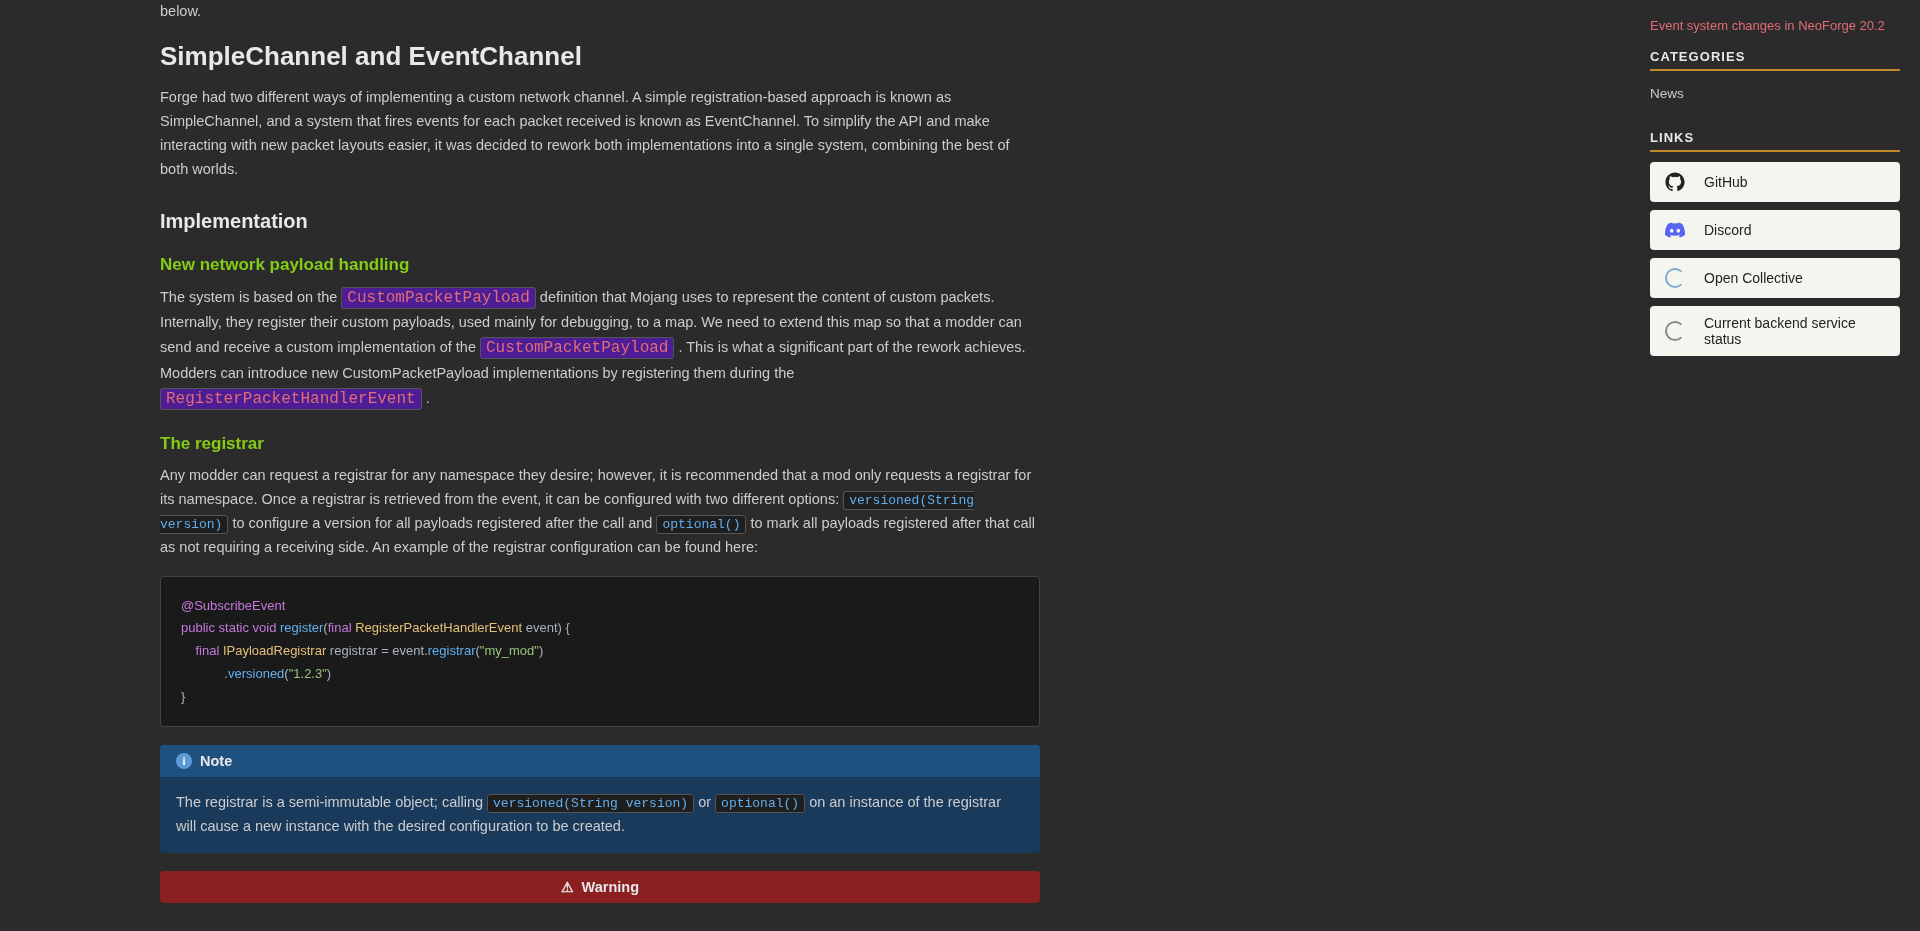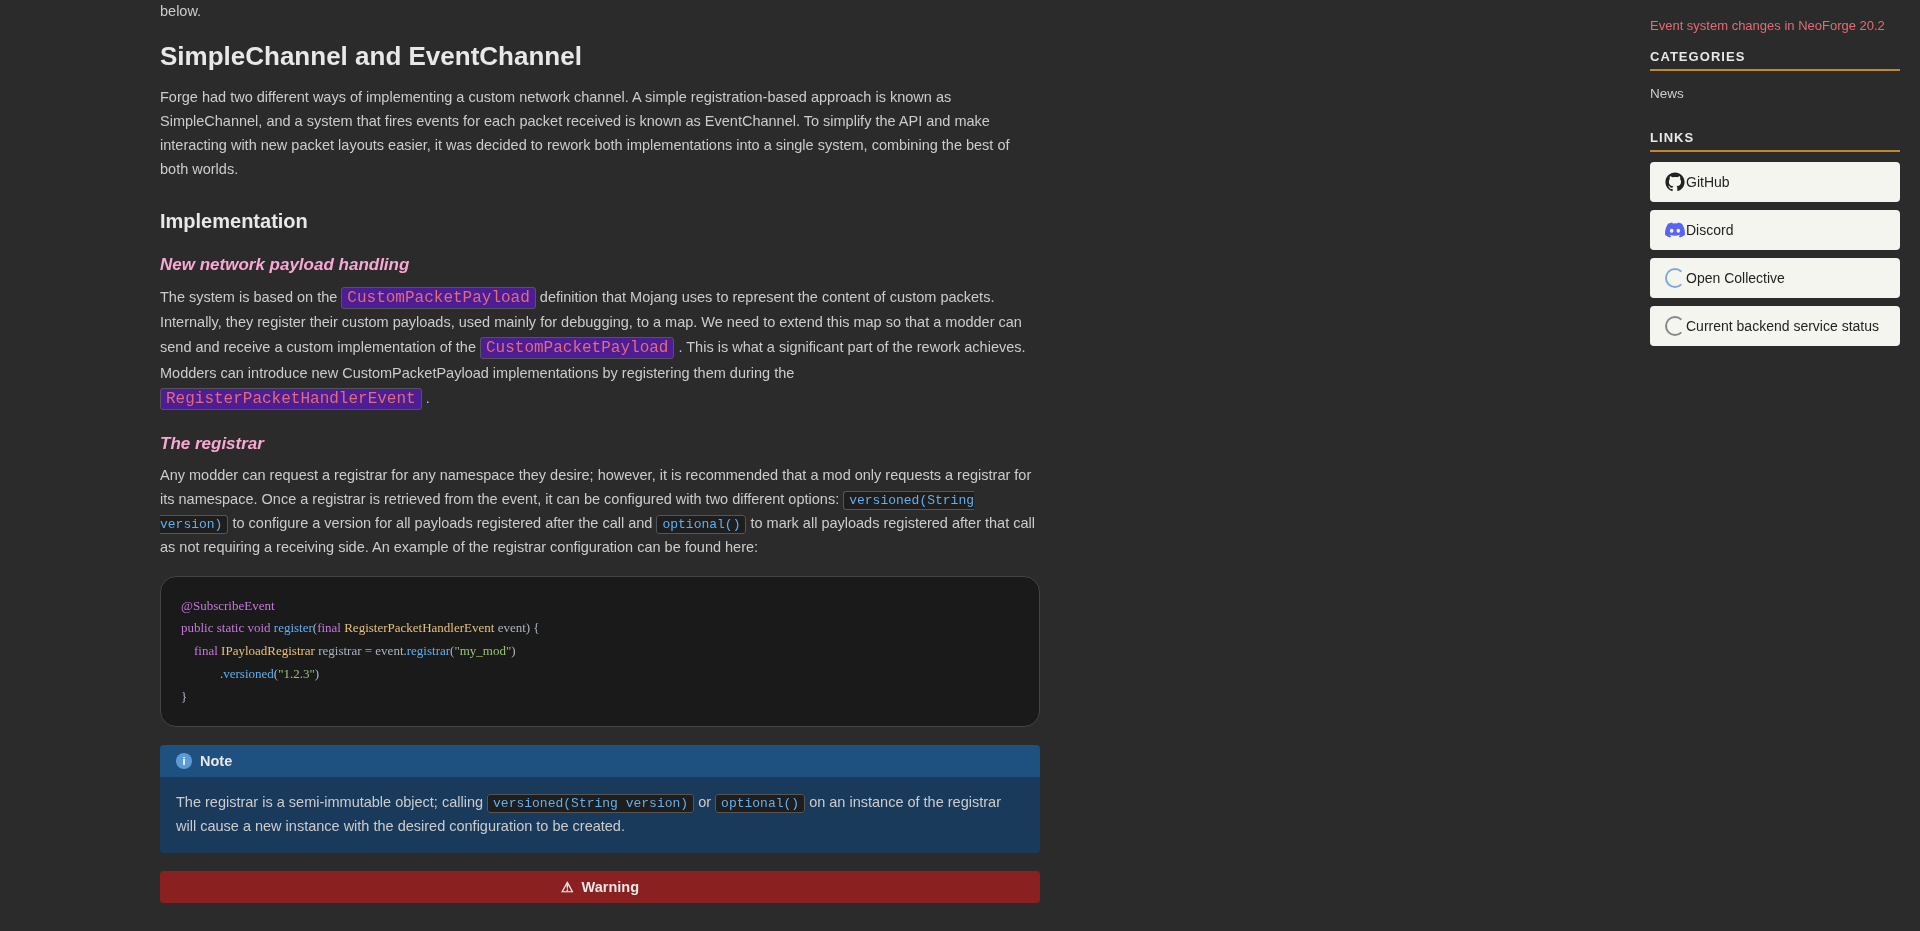--- a/index.html
+++ b/index.html
@@ -32,25 +32,24 @@
     }
     h2.section-subtitle {
       font-size: 20px;
       color: #e8e8e8;
       font-weight: 600;
       margin-bottom: 10px;
       margin-top: 28px;
     }
     h3.section-sub {
       font-size: 17px;
-      color: #f9a8d4;
+      color: #84cc16;
       font-weight: 600;
       margin-bottom: 10px;
       margin-top: 22px;
-      font-style: italic;
     }
     p.body-text {
       color: #ccc;
       font-size: 14.5px;
       line-height: 1.65;
       margin-bottom: 12px;
     }
     code.inline-code {
       background-color: #4c1d95;
       border: 1px solid #555;
@@ -65,24 +64,24 @@
       border: 1px solid #555;
       color: #61afef;
       font-family: 'Courier New', monospace;
       font-size: 13px;
       padding: 1px 5px;
       border-radius: 3px;
     }
     .code-block {
       background-color: #1a1a1a;
       border: 1px solid #444;
-      border-radius: 16px;
+      border-radius: 4px;
       padding: 18px 20px;
       margin: 16px 0;
-      font-family: Liberation Serif, serif;
+      font-family: Liberation Sans, sans-serif;
       font-size: 13px;
       line-height: 1.75;
       overflow-x: auto;
     }
     .code-annotation { color: #c678dd; }
     .code-keyword { color: #c678dd; }
     .code-type { color: #e5c07b; }
     .code-method { color: #61afef; }
     .code-string { color: #98c379; }
     .code-plain { color: #abb2bf; }
@@ -179,21 +178,21 @@
       padding: 5px 0;
       text-decoration: none;
       cursor: pointer;
     }
     .sidebar-links-section {
       margin-top: 24px;
     }
     .sidebar-link-card {
       display: flex;
       align-items: center;
-      gap: 0;
+      gap: 18px;
       background-color: #f5f5f0;
       color: #222;
       border-radius: 4px;
       padding: 9px 14px;
       margin-bottom: 8px;
       font-size: 14px;
       font-weight: 500;
       text-decoration: none;
       cursor: pointer;
     }

